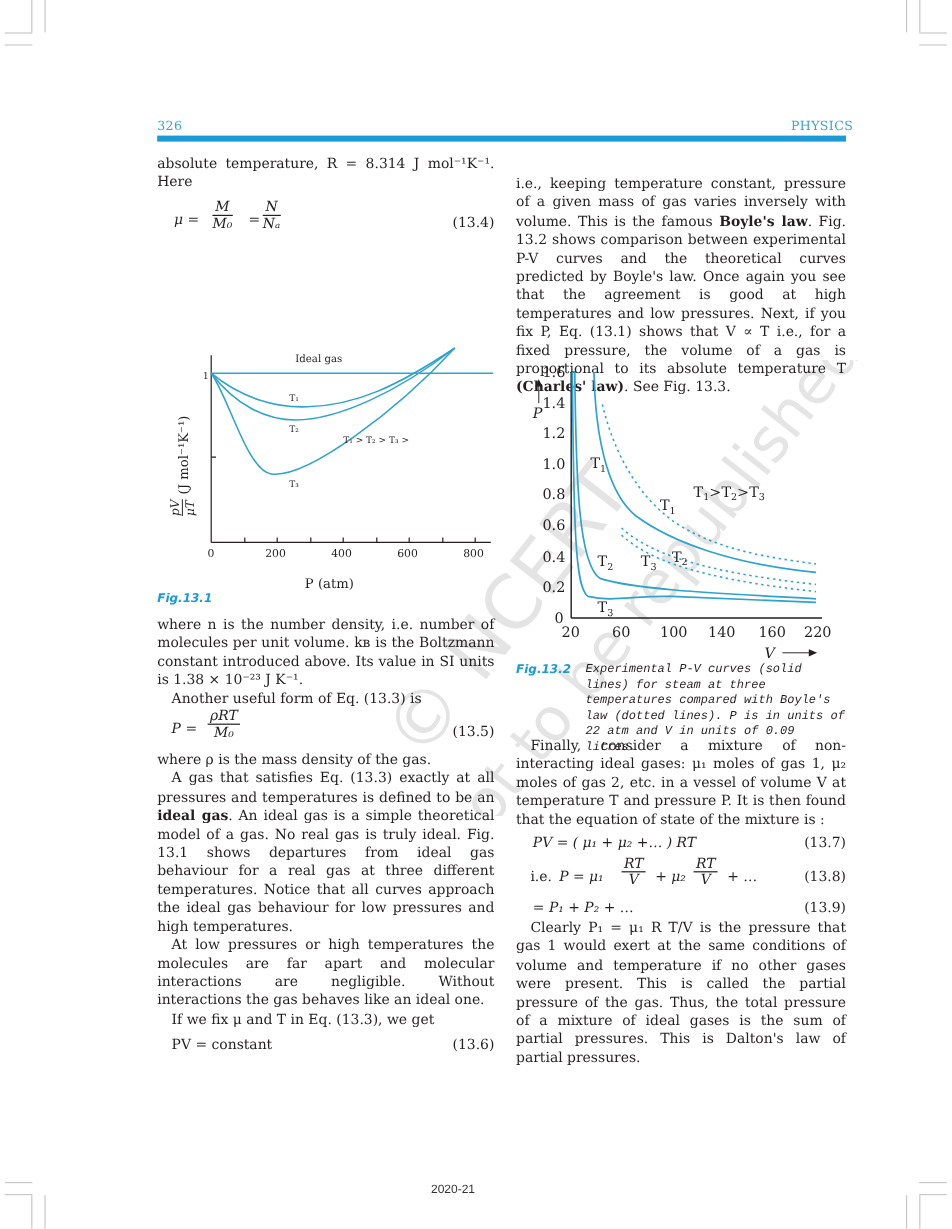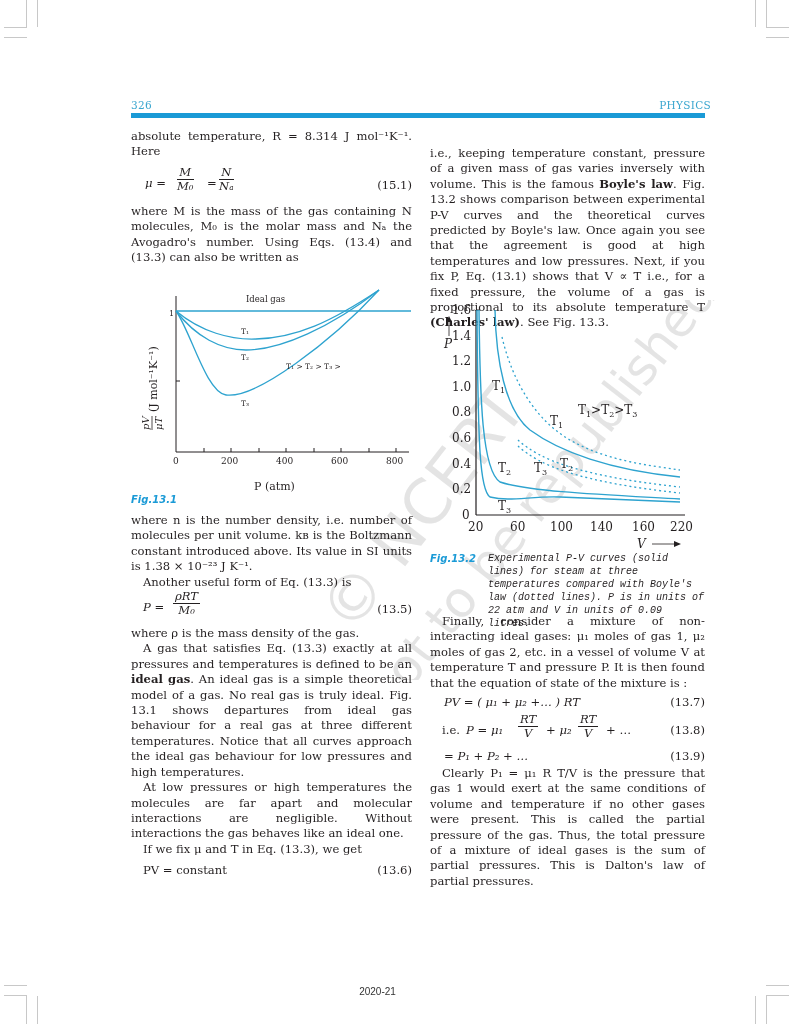--- a/index.html
+++ b/index.html
@@ -62,23 +62,22 @@
     <span class="abs" style="left:14px;top:12px;font-style:italic;">μ =</span>
     <span class="frac abs" style="left:46px;top:2px;">
       <span class="n">M</span>
       <span class="d">M₀</span>
     </span>
     <span class="abs" style="left:76px;top:12px;">=</span>
     <span class="frac abs" style="left:88px;top:2px;">
       <span class="n">N</span>
       <span class="d">Nₐ</span>
     </span>
-    <span class="eqno" style="top:14px;">(15.1)</span>
-  </div>
-  <p>where M is the mass of the gas containing N molecules, M₀ is the molar mass and Nₐ the Avogadro's number. Using Eqs. (13.4) and (13.3) can also be written as</p>
+    <span class="eqno" style="top:14px;">(13.4)</span>
+  </div>
 </div>
 
 <svg class="abs" style="left:131px;top:282px;" width="282" height="210" viewBox="0 0 282 210">
 
   <line x1="45" y1="14" x2="45" y2="170" stroke="#231f20" stroke-width="1"></line>
   <line x1="45" y1="170" x2="278" y2="170" stroke="#231f20" stroke-width="1"></line>
 
   <g stroke="#231f20" stroke-width="1">
     <line x1="73" y1="166" x2="73" y2="170"></line>
       <line x1="100" y1="166" x2="100" y2="170"></line>

